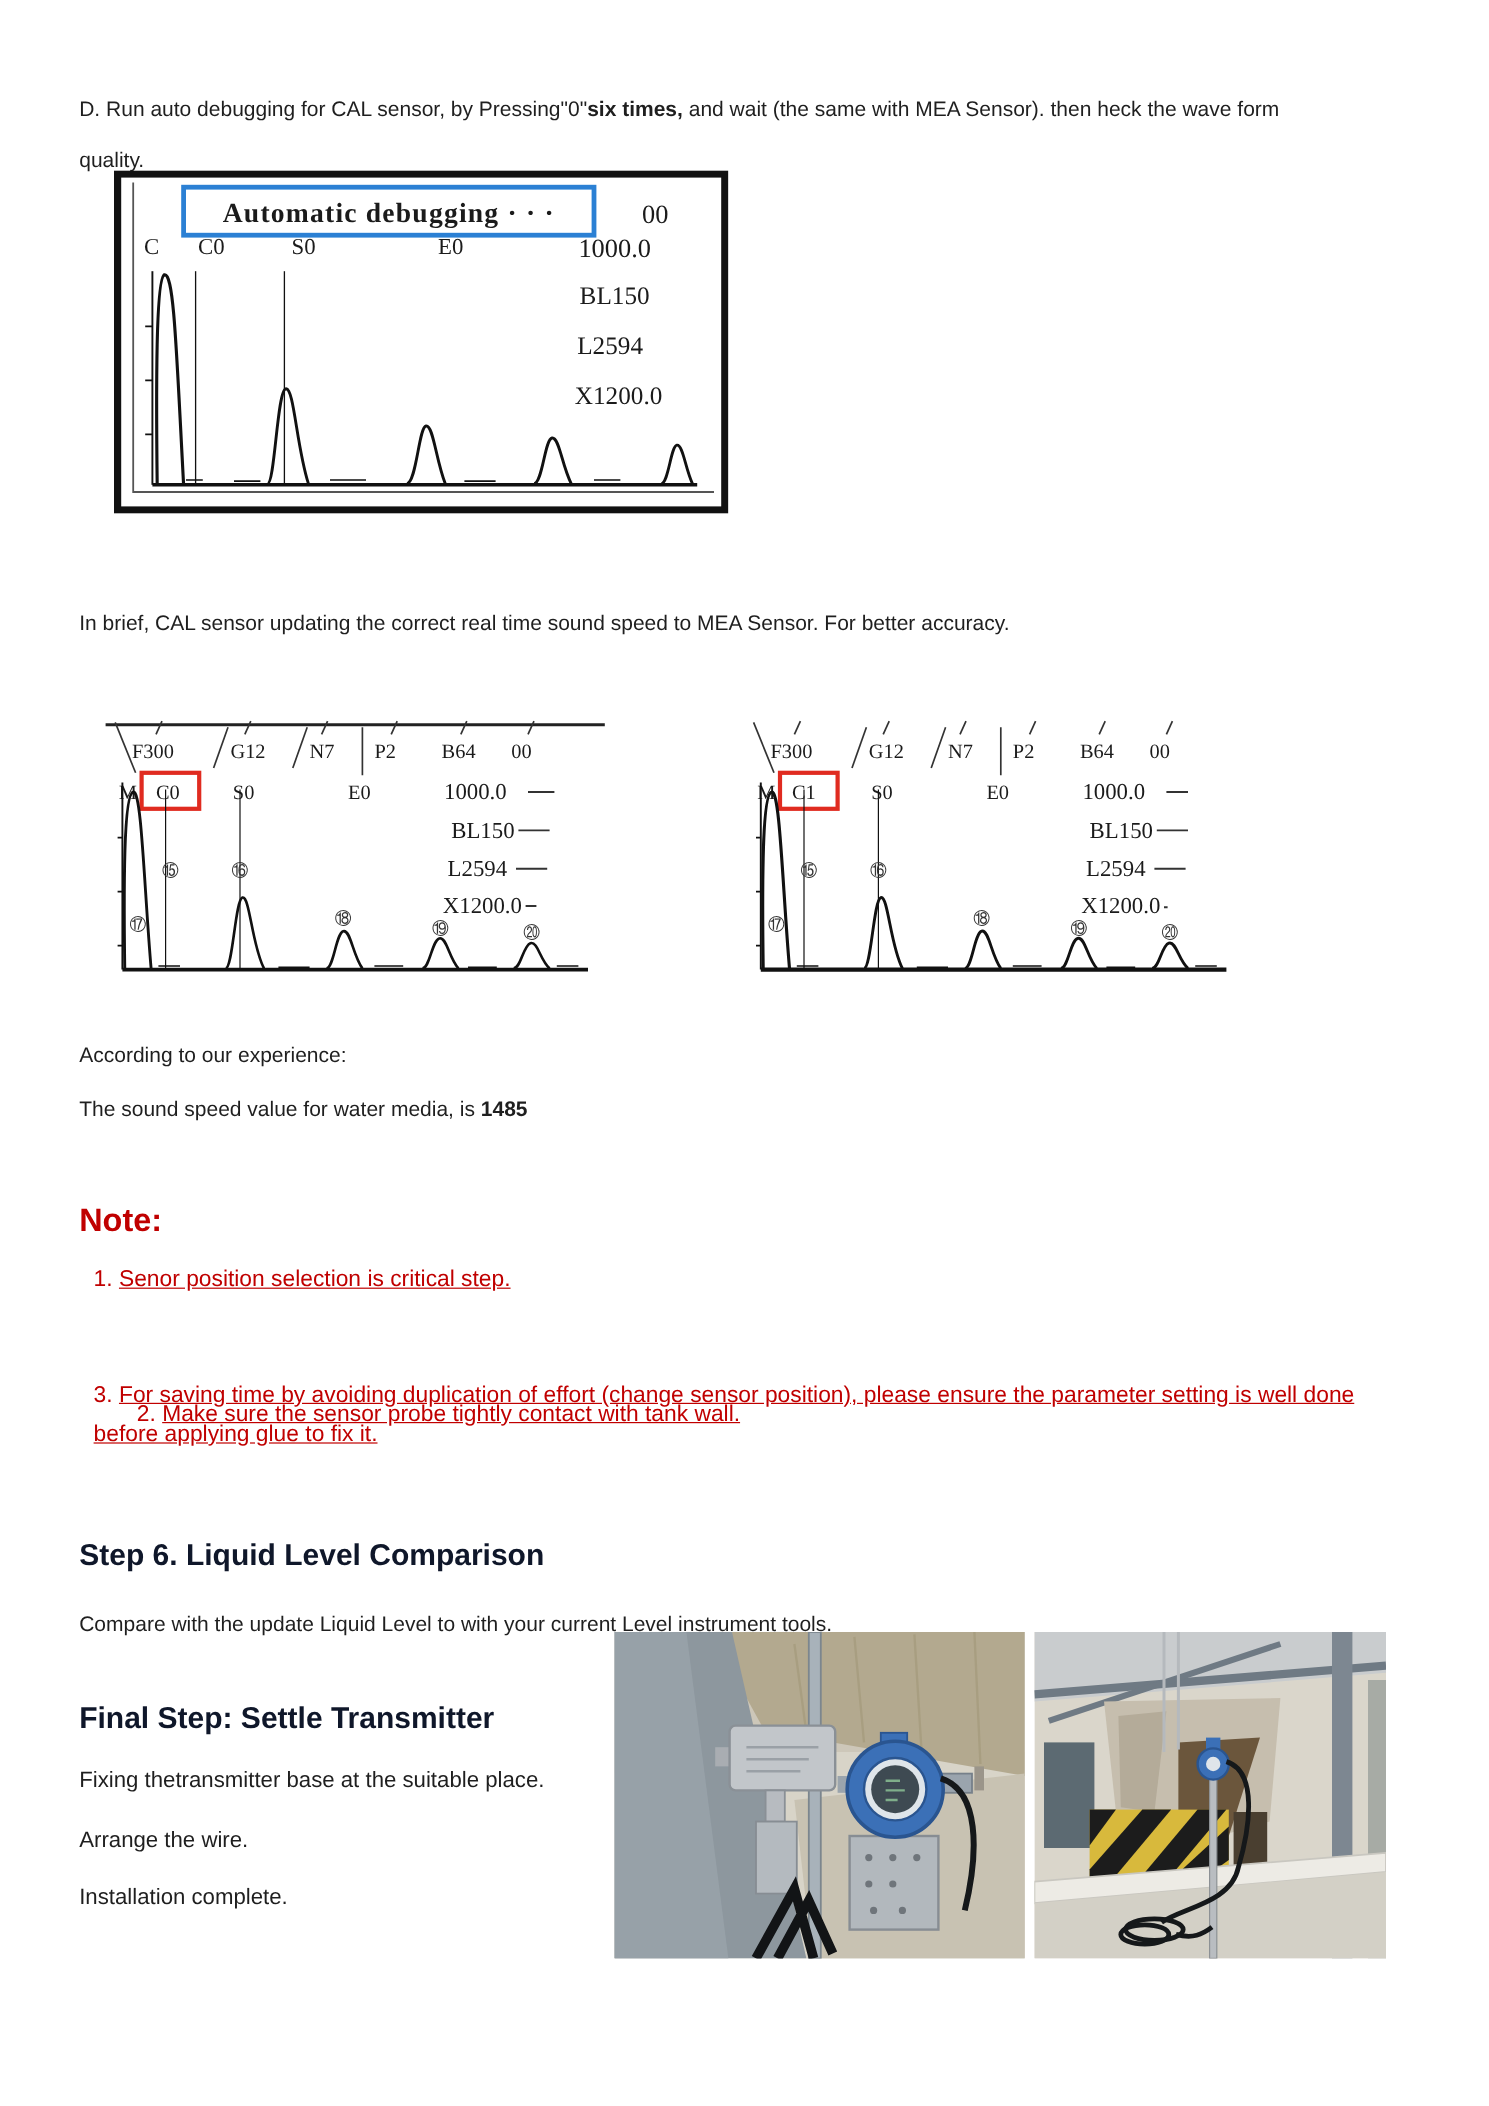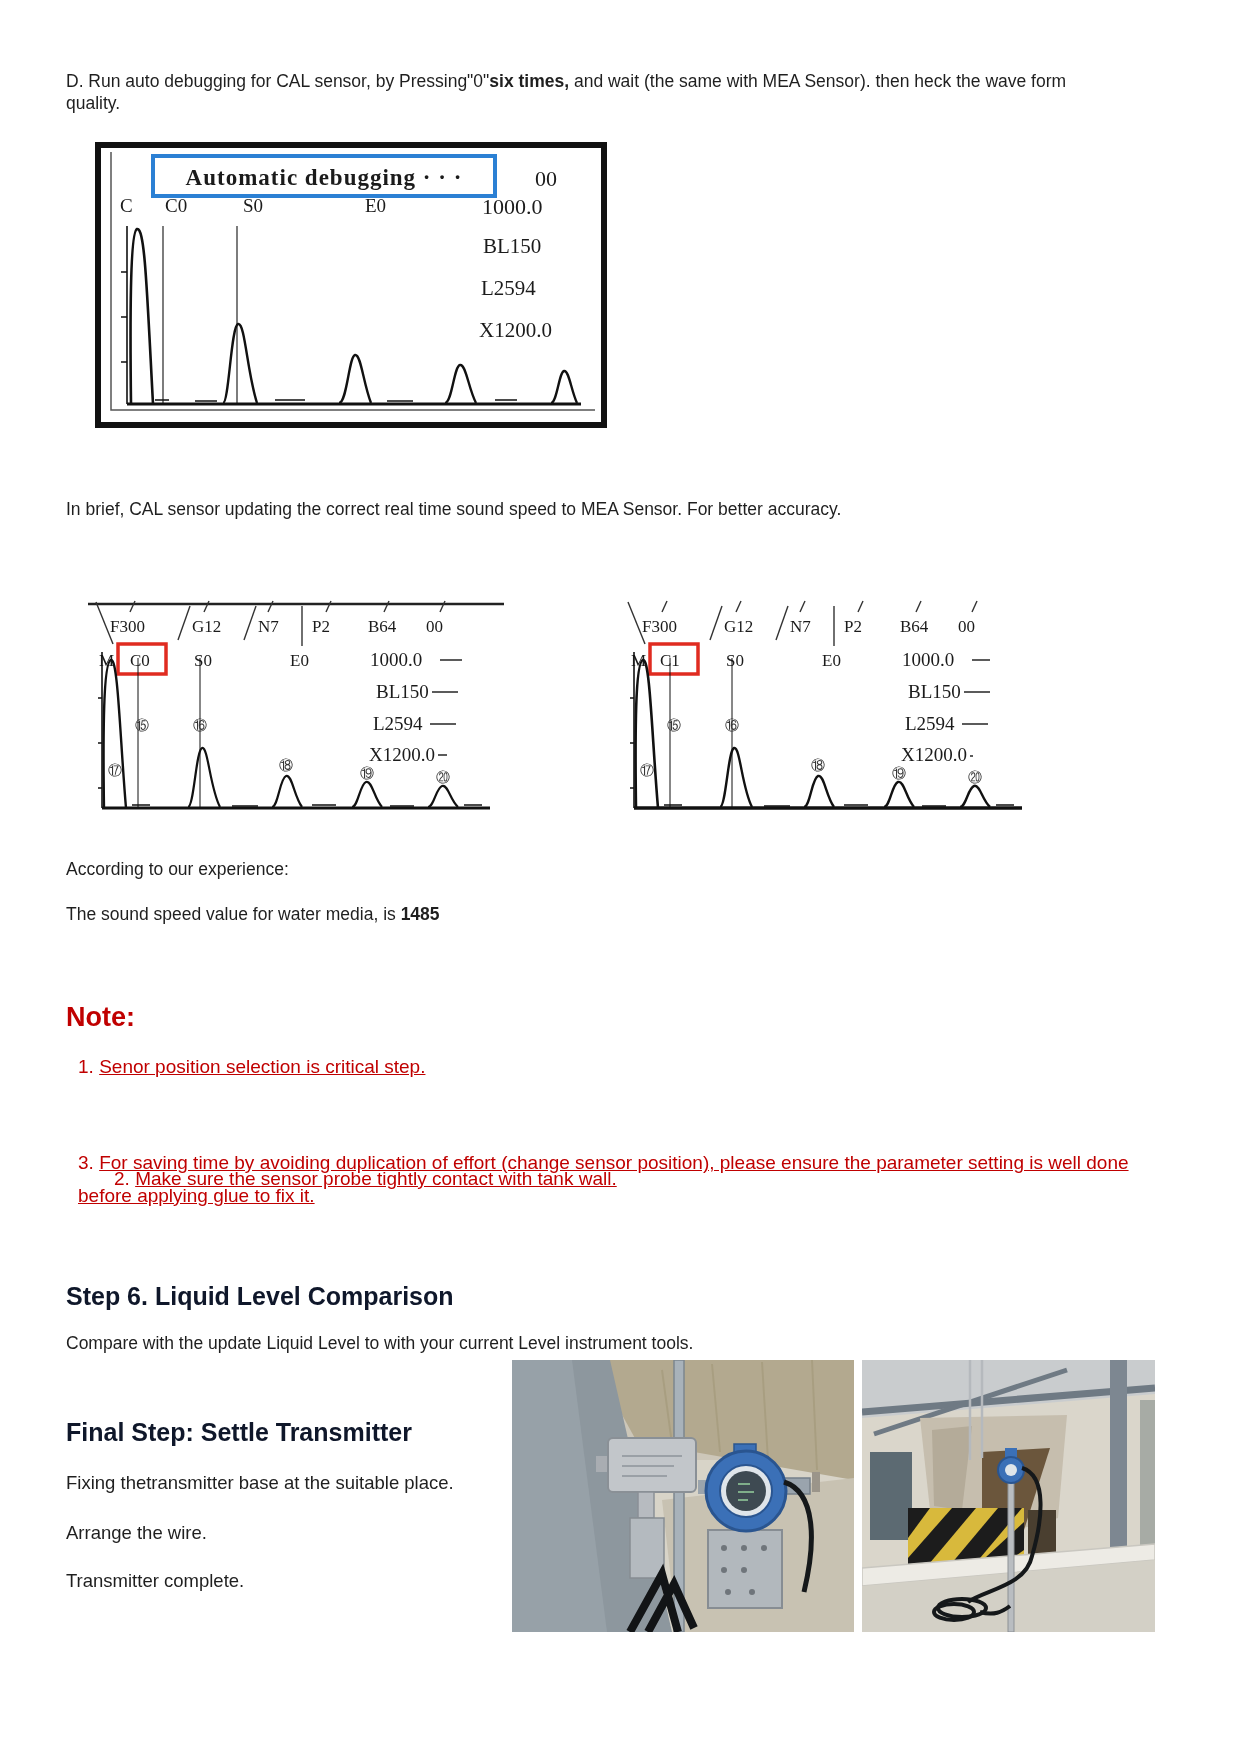--- a/index.html
+++ b/index.html
@@ -1,19 +1,19 @@
 <!DOCTYPE html>
 <html><head>
 <meta charset="utf-8">
 <style>
   html,body{margin:0;padding:0;background:#ffffff;}
   #page{position:relative;width:1241px;height:1755px;background:#ffffff;overflow:hidden;
         font-family:"Liberation Sans",sans-serif;color:#1f1f1f;}
   .abs{position:absolute;}
-  .body-text{font-size:17.5px;line-height:22px;color:#1f1f1f;}
+  .body-text{font-size:17.5px;line-height:42px;color:#1f1f1f;}
   .b{font-weight:bold;}
   .red{color:#c00000;}
   .note-item{font-size:19px;line-height:33px;color:#c00000;}
   .note-item .u{text-decoration:underline;}
   .h1{font-size:25px;font-weight:bold;color:#0f172a;}
   svg text{font-family:"Liberation Serif",serif;fill:#1b1b1b;}
   svg text.callout{font-family:"DejaVu Sans",sans-serif;font-size:14px;fill:#333;}
   svg text.dev{font-size:19px;}
   svg text.dev-sm{font-size:17px;}
 </style>
@@ -277,15 +277,15 @@
     <g stroke="#15181a" stroke-width="4" fill="none">
       <ellipse cx="100" cy="248" rx="24" ry="9"></ellipse>
       <ellipse cx="92" cy="252" rx="20" ry="8"></ellipse>
       <path d="M118,252 C132,256 140,252 148,246"></path>
     </g>
   </svg>
 
   <div class="abs h1" style="left:66px;top:1418px;">Final Step: Settle Transmitter</div>
   <div class="abs" style="left:66px;top:1472px;font-size:18.5px;">Fixing thetransmitter base at the suitable place.</div>
   <div class="abs" style="left:66px;top:1522px;font-size:18.5px;">Arrange the wire.</div>
-  <div class="abs" style="left:66px;top:1570px;font-size:18.5px;">Transmitter complete.</div>
+  <div class="abs" style="left:66px;top:1570px;font-size:18.5px;">Installation complete.</div>
 
 </div>
 
 </body></html>

